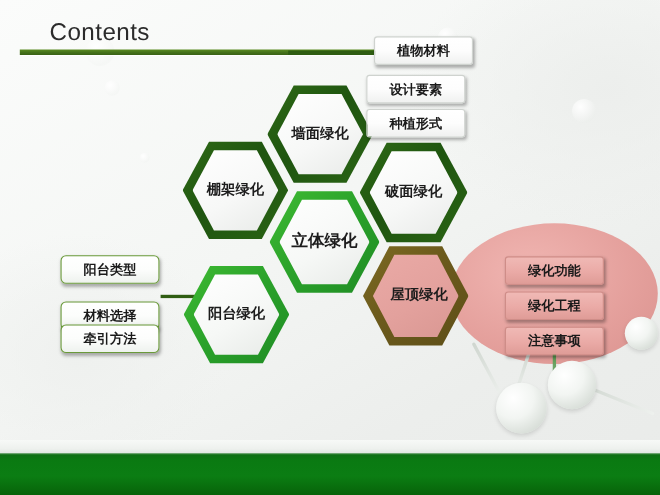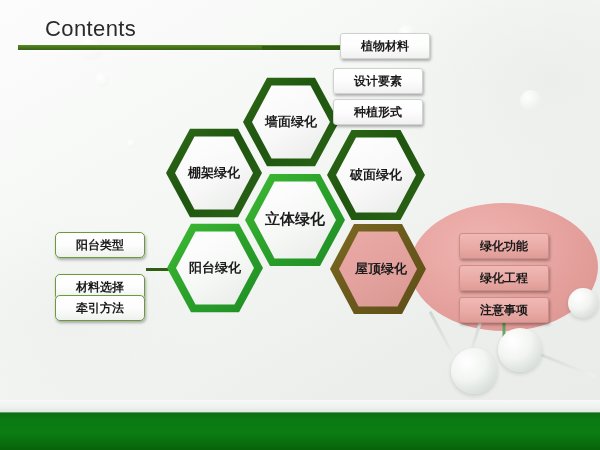--- a/index.html
+++ b/index.html
@@ -143,21 +143,21 @@
       <span class="lbl" style="font-size:13px;width:62px;">破面绿化</span>
     </div>
   </div>
 
   <div class="hex hex-bright" style="left:245px;top:172px;width:100px;height:96px;z-index:4;">
     <div class="inner">
       <span class="lbl" style="font-size:15px;width:78px;">立体绿化</span>
     </div>
   </div>
 
-  <div class="hex hex-bright" style="left:167px;top:222px;width:96px;height:92px;">
+  <div class="hex hex-bright" style="left:167px;top:240px;width:96px;height:92px;">
     <div class="inner">
       <span class="lbl" style="font-size:13px;width:58px;">阳台绿化</span>
     </div>
   </div>
 
 
   <div id="rose-ellipse"></div>
 
   <div class="hex hex-rose" style="left:330px;top:222px;width:96px;height:94px;z-index:5;">
     <div class="inner">

